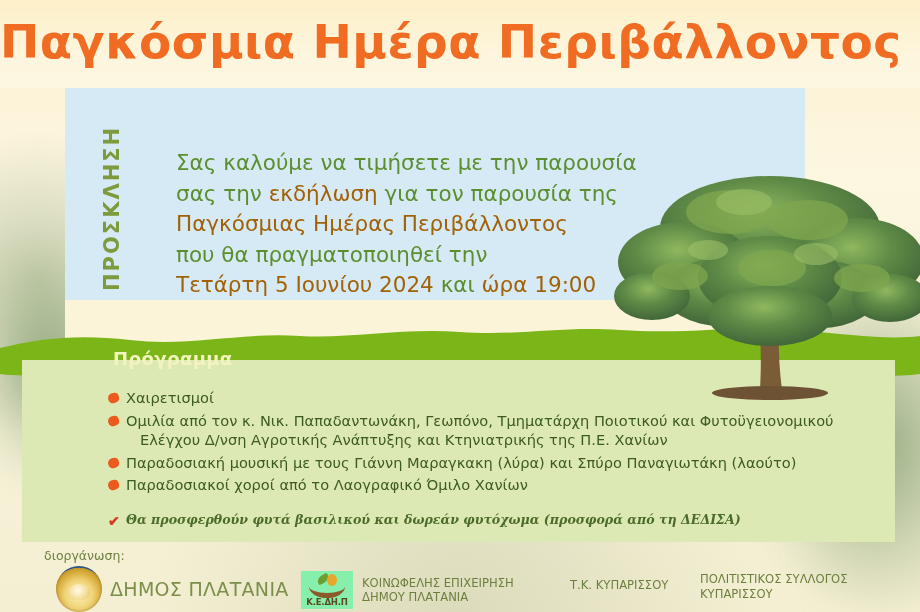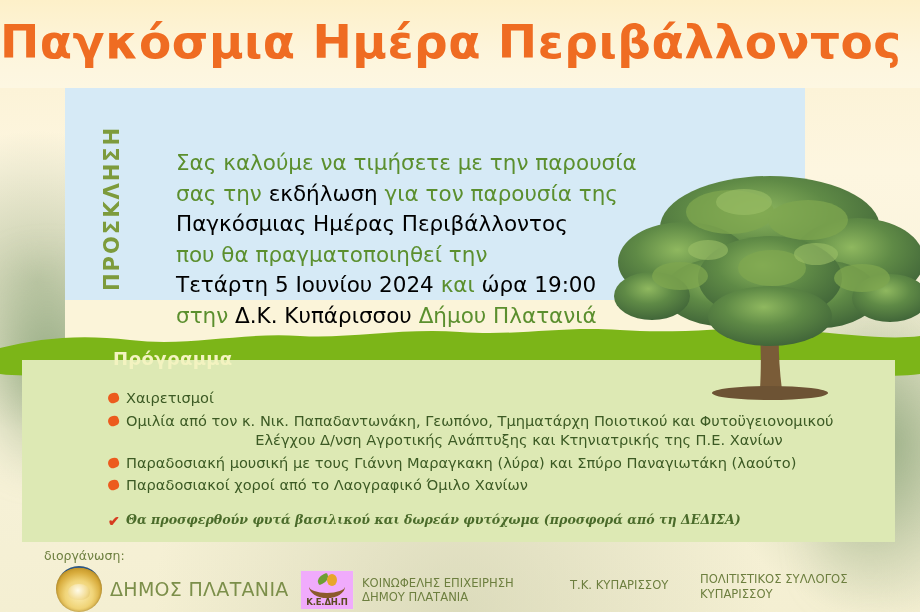--- a/index.html
+++ b/index.html
@@ -127,21 +127,21 @@
     left: 176px; top: 112px;
     width: 520px;
     margin-top: 36px;
   }
   .invite-line {
     font-size: 21.5px;
     line-height: 30.5px;
     color: #5b8f2e;
     white-space: nowrap;
   }
-  .hl { color: #000000; }
+  .hl { color: #a16207; }
 
   
   .program-heading {
     position: absolute;
     left: 113px; top: 348px;
     font-size: 18px;
     font-weight: bold;
     color: #f3f3c0;
     letter-spacing: 0.3px;
   }
@@ -164,21 +164,20 @@
     position: absolute;
     left: 0; top: 5px;
     width: 11px; height: 10px;
     background: #ec5b1e;
     border-radius: 60% 60% 55% 55% / 75% 55% 60% 70%;
     transform: rotate(-18deg);
   }
   .p-item .cont {
     display: block;
     padding-left: 14px;
-    text-align: center;
   }
 
   .note {
     position: absolute;
     left: 108px; top: 512px;
     width: 700px;
     padding-left: 18px;
     font-size: 12.6px;
     font-style: italic;
     font-weight: bold;
@@ -236,21 +235,21 @@
     left: 50%; top: 56%;
     transform: translate(-50%,-50%);
     width: 22px; height: 16px;
     border-radius: 50% 50% 45% 45%;
     background: radial-gradient(circle at 45% 40%, #fffbe8 0%, #f3dd96 60%, #dcbe5c 100%);
   }
 
   
   .kedip {
     width: 52px; height: 38px;
-    background: #f0abfc;
+    background: #86efac;
     border: 1px solid #e6e3cc;
     position: relative;
     overflow: hidden;
   }
   .kedip .hand {
     position: absolute;
     left: 8px; top: 4px;
     width: 36px; height: 18px;
     border-bottom: 5px solid #8b5a2b;
     border-radius: 0 0 50% 50%;
@@ -350,21 +349,20 @@
   </svg>
 
   <div class="vertical-label">ΠΡΟΣΚΛΗΣΗ</div>
 
   <div class="invite" id="invite-block">
       <div class="invite-line"><span>Σας καλούμε να τιμήσετε με την παρουσία</span></div>
       <div class="invite-line"><span>σας την </span><span class="hl">εκδήλωση</span><span> για τον παρουσία της</span></div>
       <div class="invite-line"><span class="hl">Παγκόσμιας Ημέρας Περιβάλλοντος</span></div>
       <div class="invite-line"><span>που θα πραγματοποιηθεί την</span></div>
       <div class="invite-line"><span class="hl">Τετάρτη 5 Ιουνίου 2024</span><span> και </span><span class="hl">ώρα 19:00</span></div>
-      <div class="invite-line"><span>στην </span><span class="hl">Δ.Κ. Κυπάρισσου</span><span> Δήμου Πλατανιά</span></div>
     </div>
 
   <div class="program-heading">Πρόγραμμα</div>
 
   <div class="program-list" id="program-list">
       <div class="p-item"><span class="bullet"></span><span>Χαιρετισμοί</span></div>
       <div class="p-item"><span class="bullet"></span><span>Ομιλία από τον κ. Νικ. Παπαδαντωνάκη, Γεωπόνο, Τμηματάρχη Ποιοτικού και Φυτοϋγειονομικού</span><span class="cont">Ελέγχου Δ/νση Αγροτικής Ανάπτυξης και Κτηνιατρικής της Π.Ε. Χανίων</span></div>
       <div class="p-item"><span class="bullet"></span><span>Παραδοσιακή μουσική με τους Γιάννη Μαραγκακη (λύρα) και Σπύρο Παναγιωτάκη (λαούτο)</span></div>
       <div class="p-item"><span class="bullet"></span><span>Παραδοσιακοί χοροί από το Λαογραφικό Όμιλο Χανίων</span></div>
     </div>

